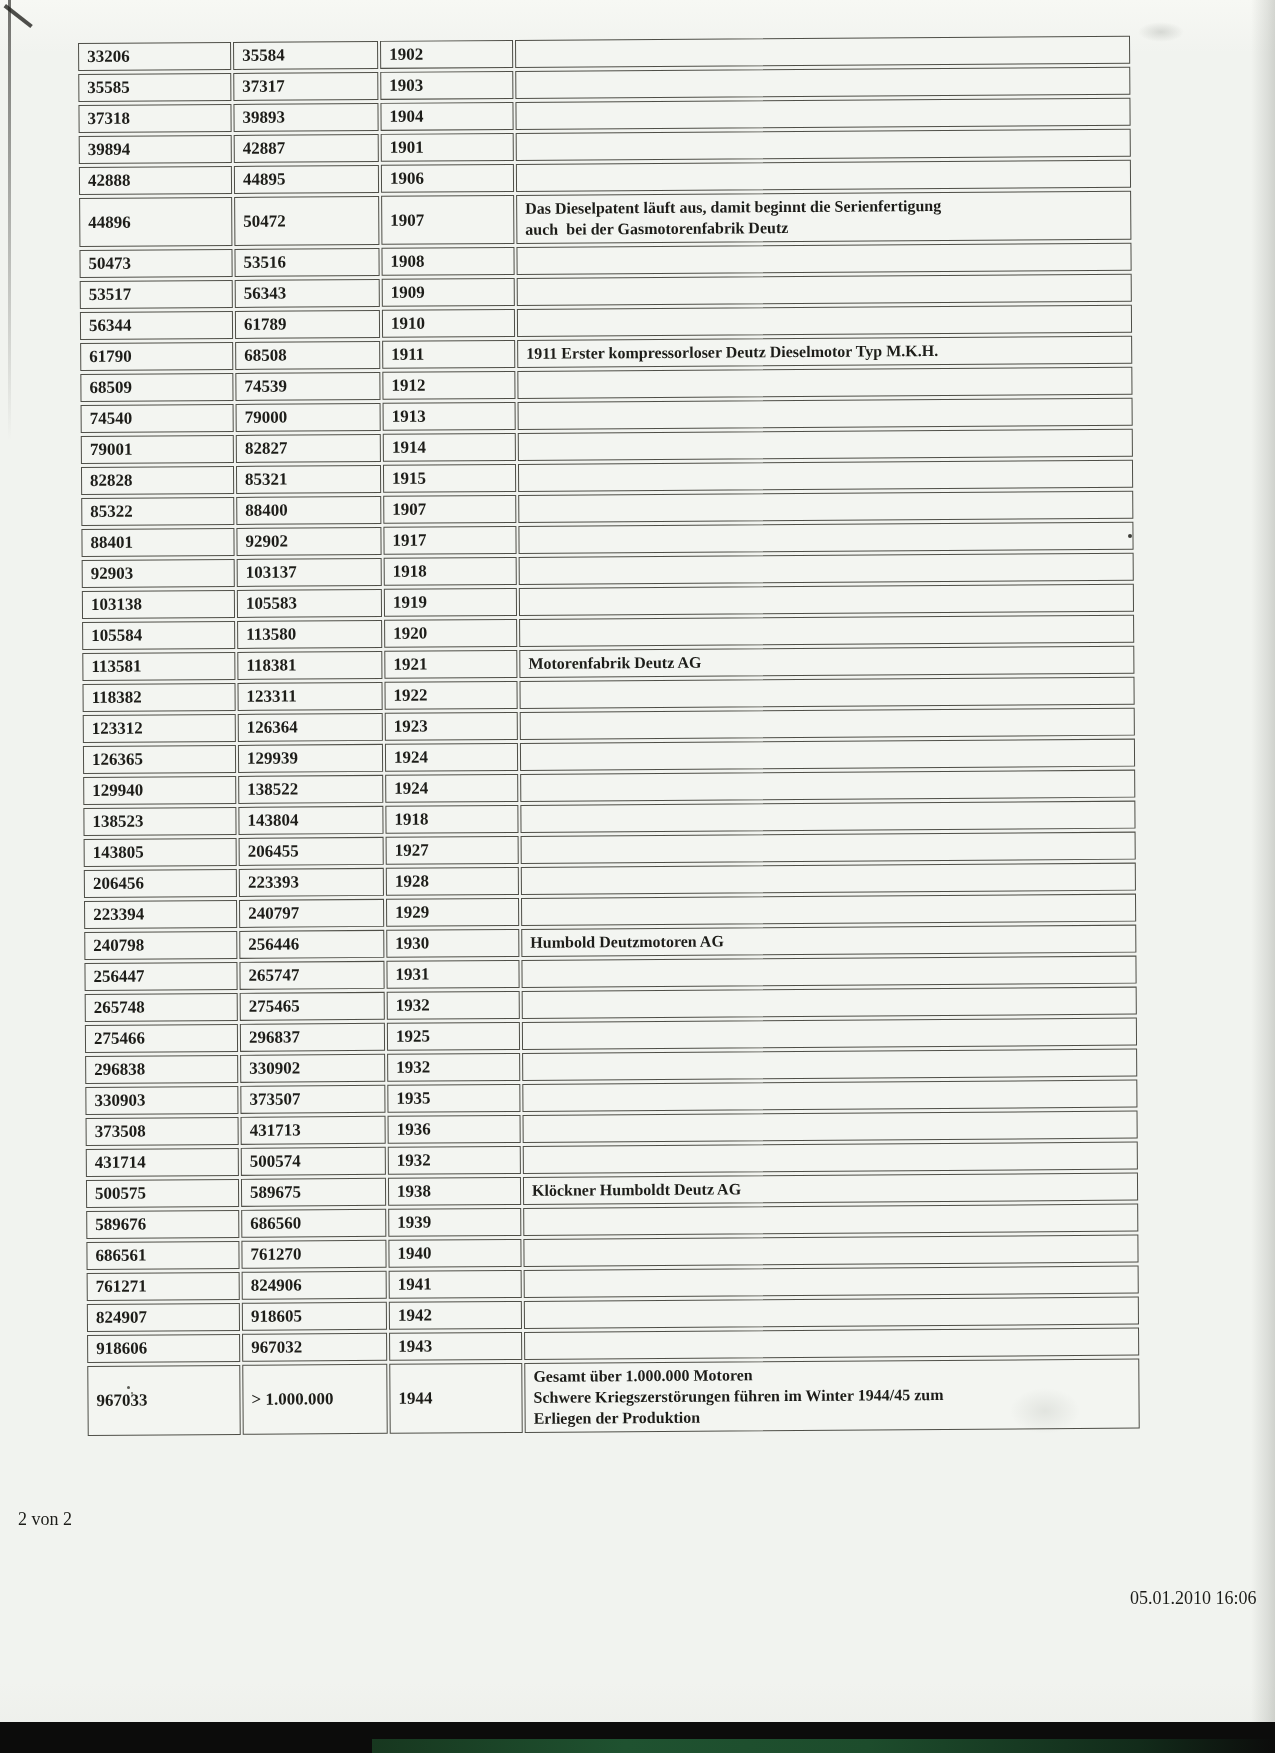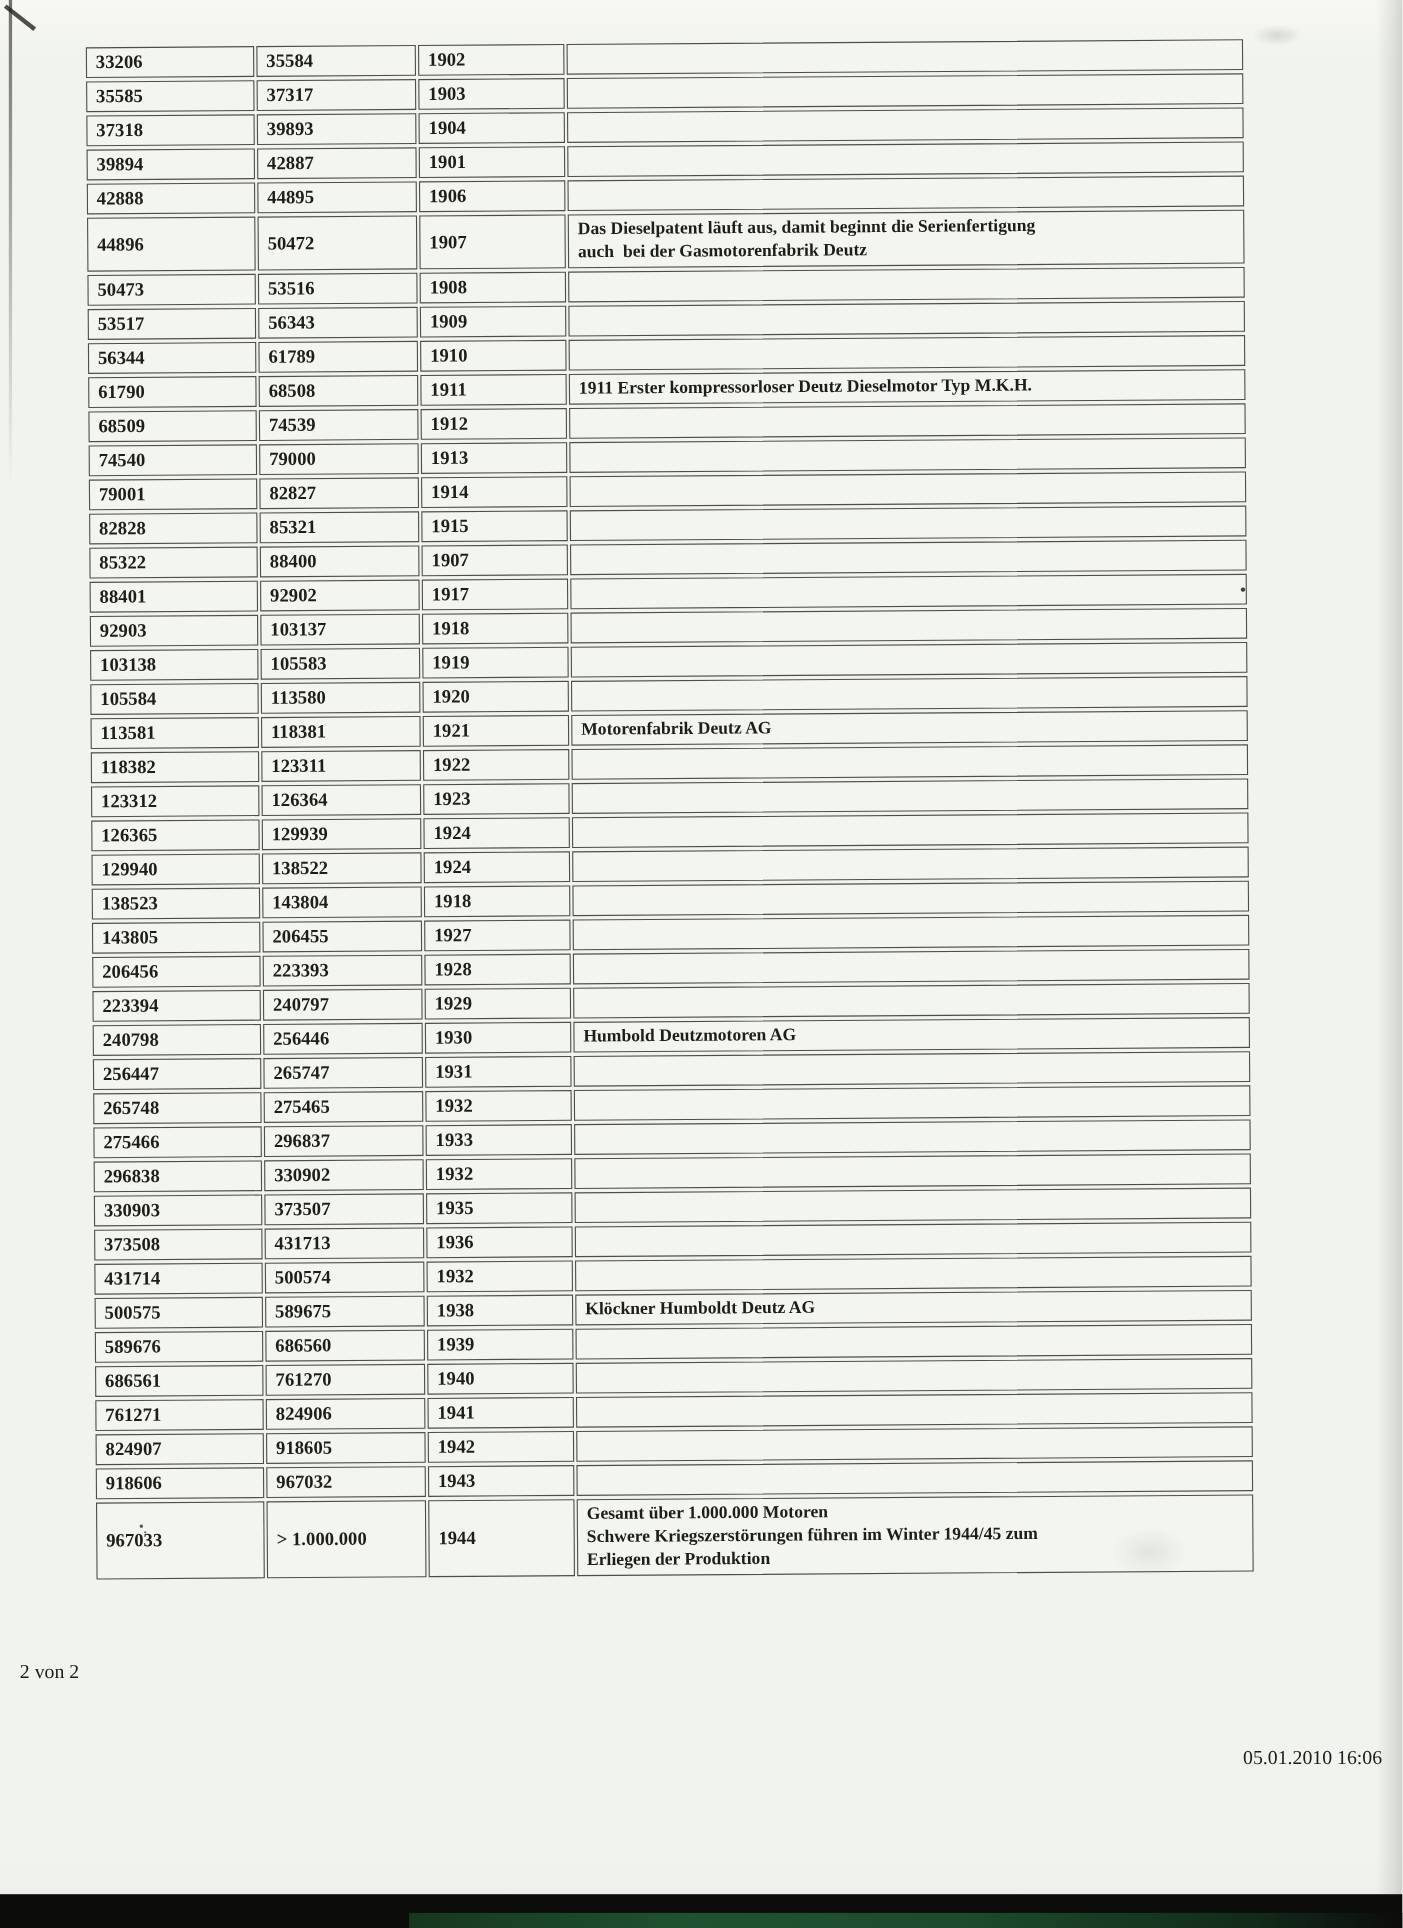--- a/index.html
+++ b/index.html
@@ -246,21 +246,21 @@
           </tr>
           <tr>
             <td>265748</td>
             <td>275465</td>
             <td>1932</td>
             <td class="note"></td>
           </tr>
           <tr>
             <td>275466</td>
             <td>296837</td>
-            <td>1933</td>
+            <td>1925</td>
             <td class="note"></td>
           </tr>
           <tr>
             <td>296838</td>
             <td>330902</td>
             <td>1932</td>
             <td class="note"></td>
           </tr>
           <tr>
             <td>330903</td>

